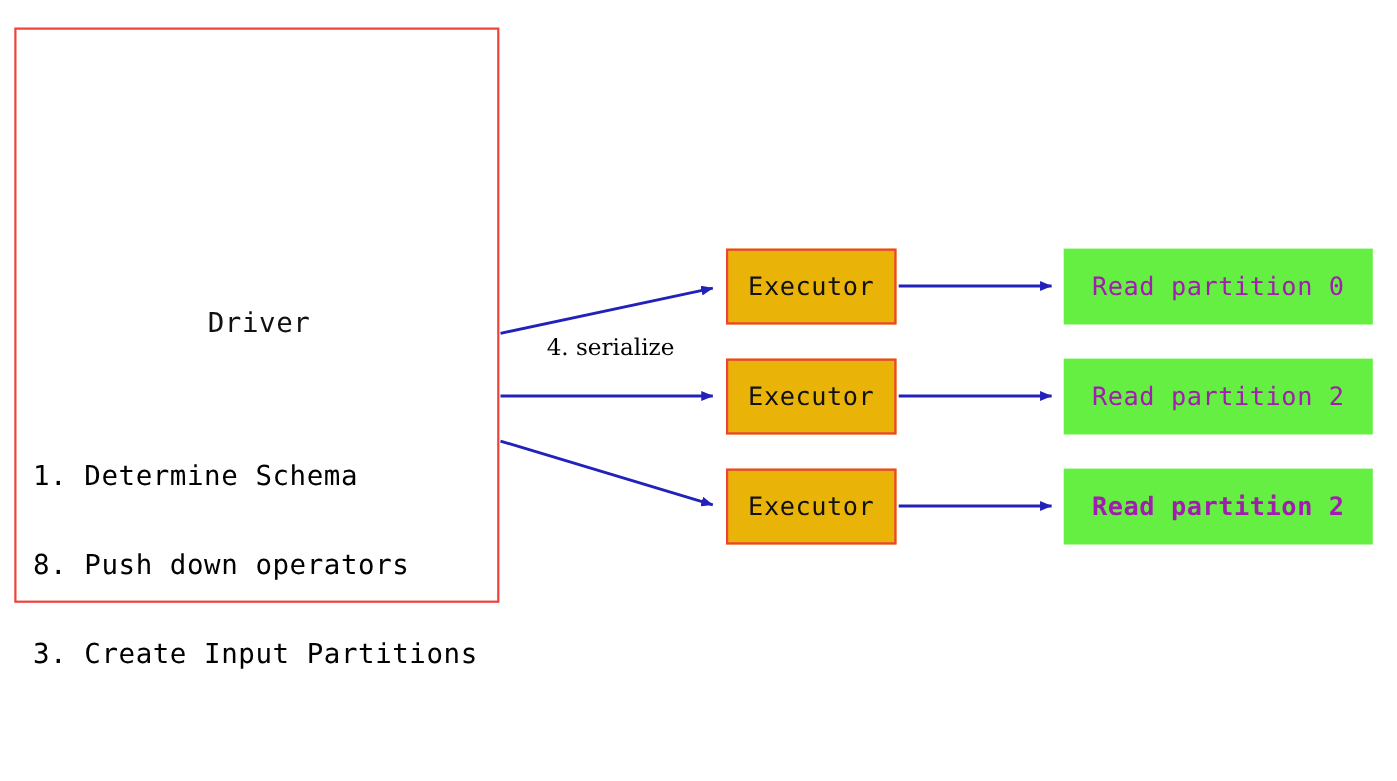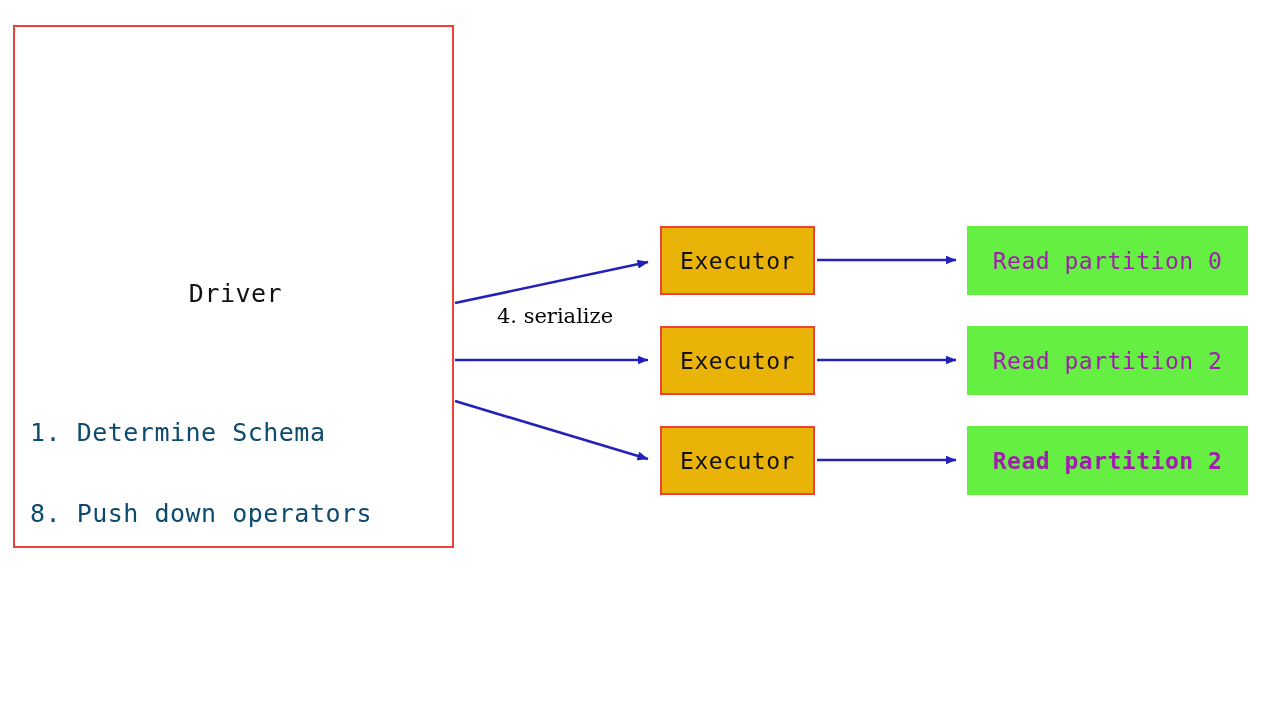--- a/index.html
+++ b/index.html
@@ -49,21 +49,21 @@
     color: #111111;
     letter-spacing: 0.5px;
   }
   #driver-steps {
     position: absolute;
     left: 15px;
     top: 338px;
     font-family: "DejaVu Sans Mono", "Liberation Mono", monospace;
     font-size: 25px;
     line-height: 27px;
-    color: #0c4a6e;
+    color: #000000;
     white-space: pre;
     letter-spacing: 0.5px;
   }
   .step-line { display: block; }
 
   
   .executor {
     width: 155px;
     height: 69px;
     border: 2px solid #ec4237;
@@ -135,20 +135,21 @@
   <line x1="817" y1="360" x2="956" y2="360" stroke="#2222bb" stroke-width="2.6" marker-end="url(#arrowblue)"></line>
 
   <line x1="817" y1="460" x2="956" y2="460" stroke="#2222bb" stroke-width="2.6" marker-end="url(#arrowblue)"></line>
 </svg>
 
 <div class="node" id="driver-box">
   <div id="driver-title">Driver</div>
   <div id="driver-steps">
     <span class="step-line">1. Determine Schema</span>
     <span class="step-line">8. Push down operators</span>
+    <span class="step-line">3. Create Input Partitions</span>
   </div>
 </div>
 
 <div class="node executor" id="executor-0">Executor</div>
 <div class="node executor" id="executor-1">Executor</div>
 <div class="node executor" id="executor-2">Executor</div>
 
 <div class="node partition" id="partition-0">Read partition 0</div>
 <div class="node partition" id="partition-1">Read partition 2</div>
 <div class="node partition" id="partition-2">Read partition 2</div>

